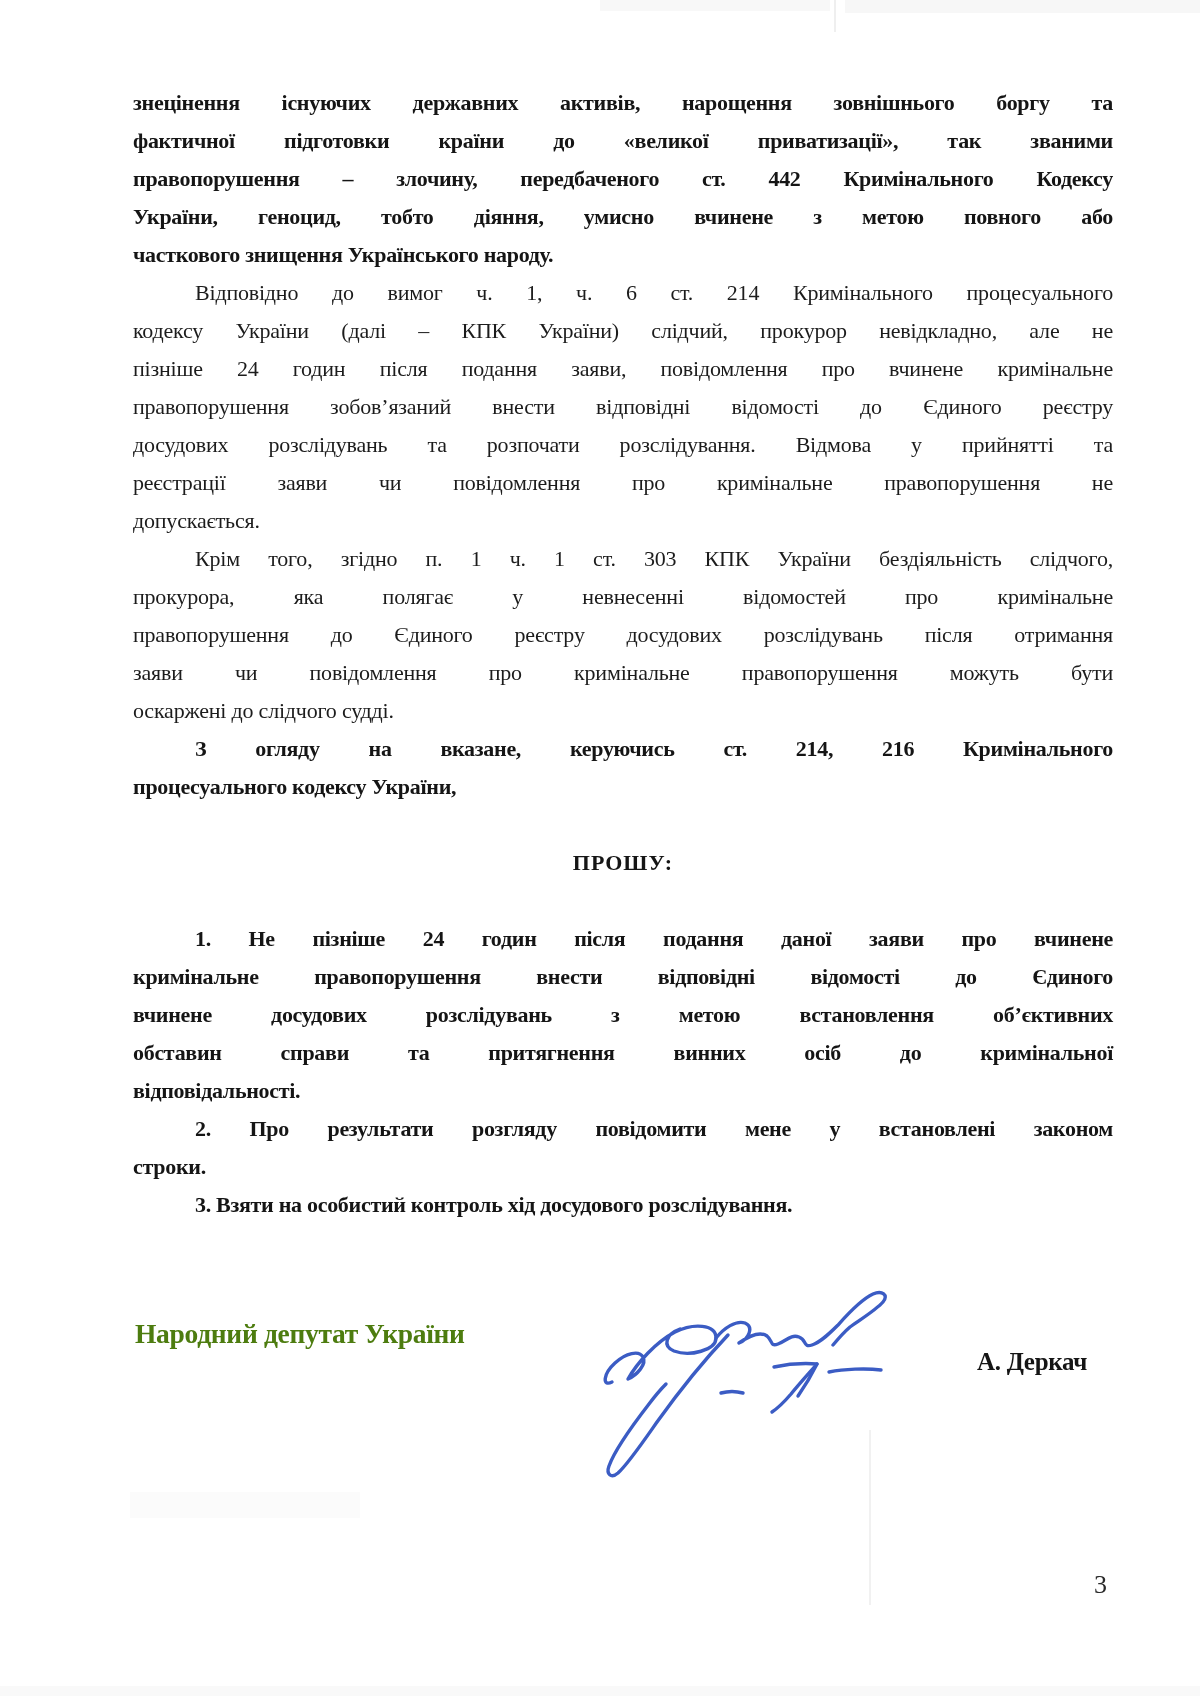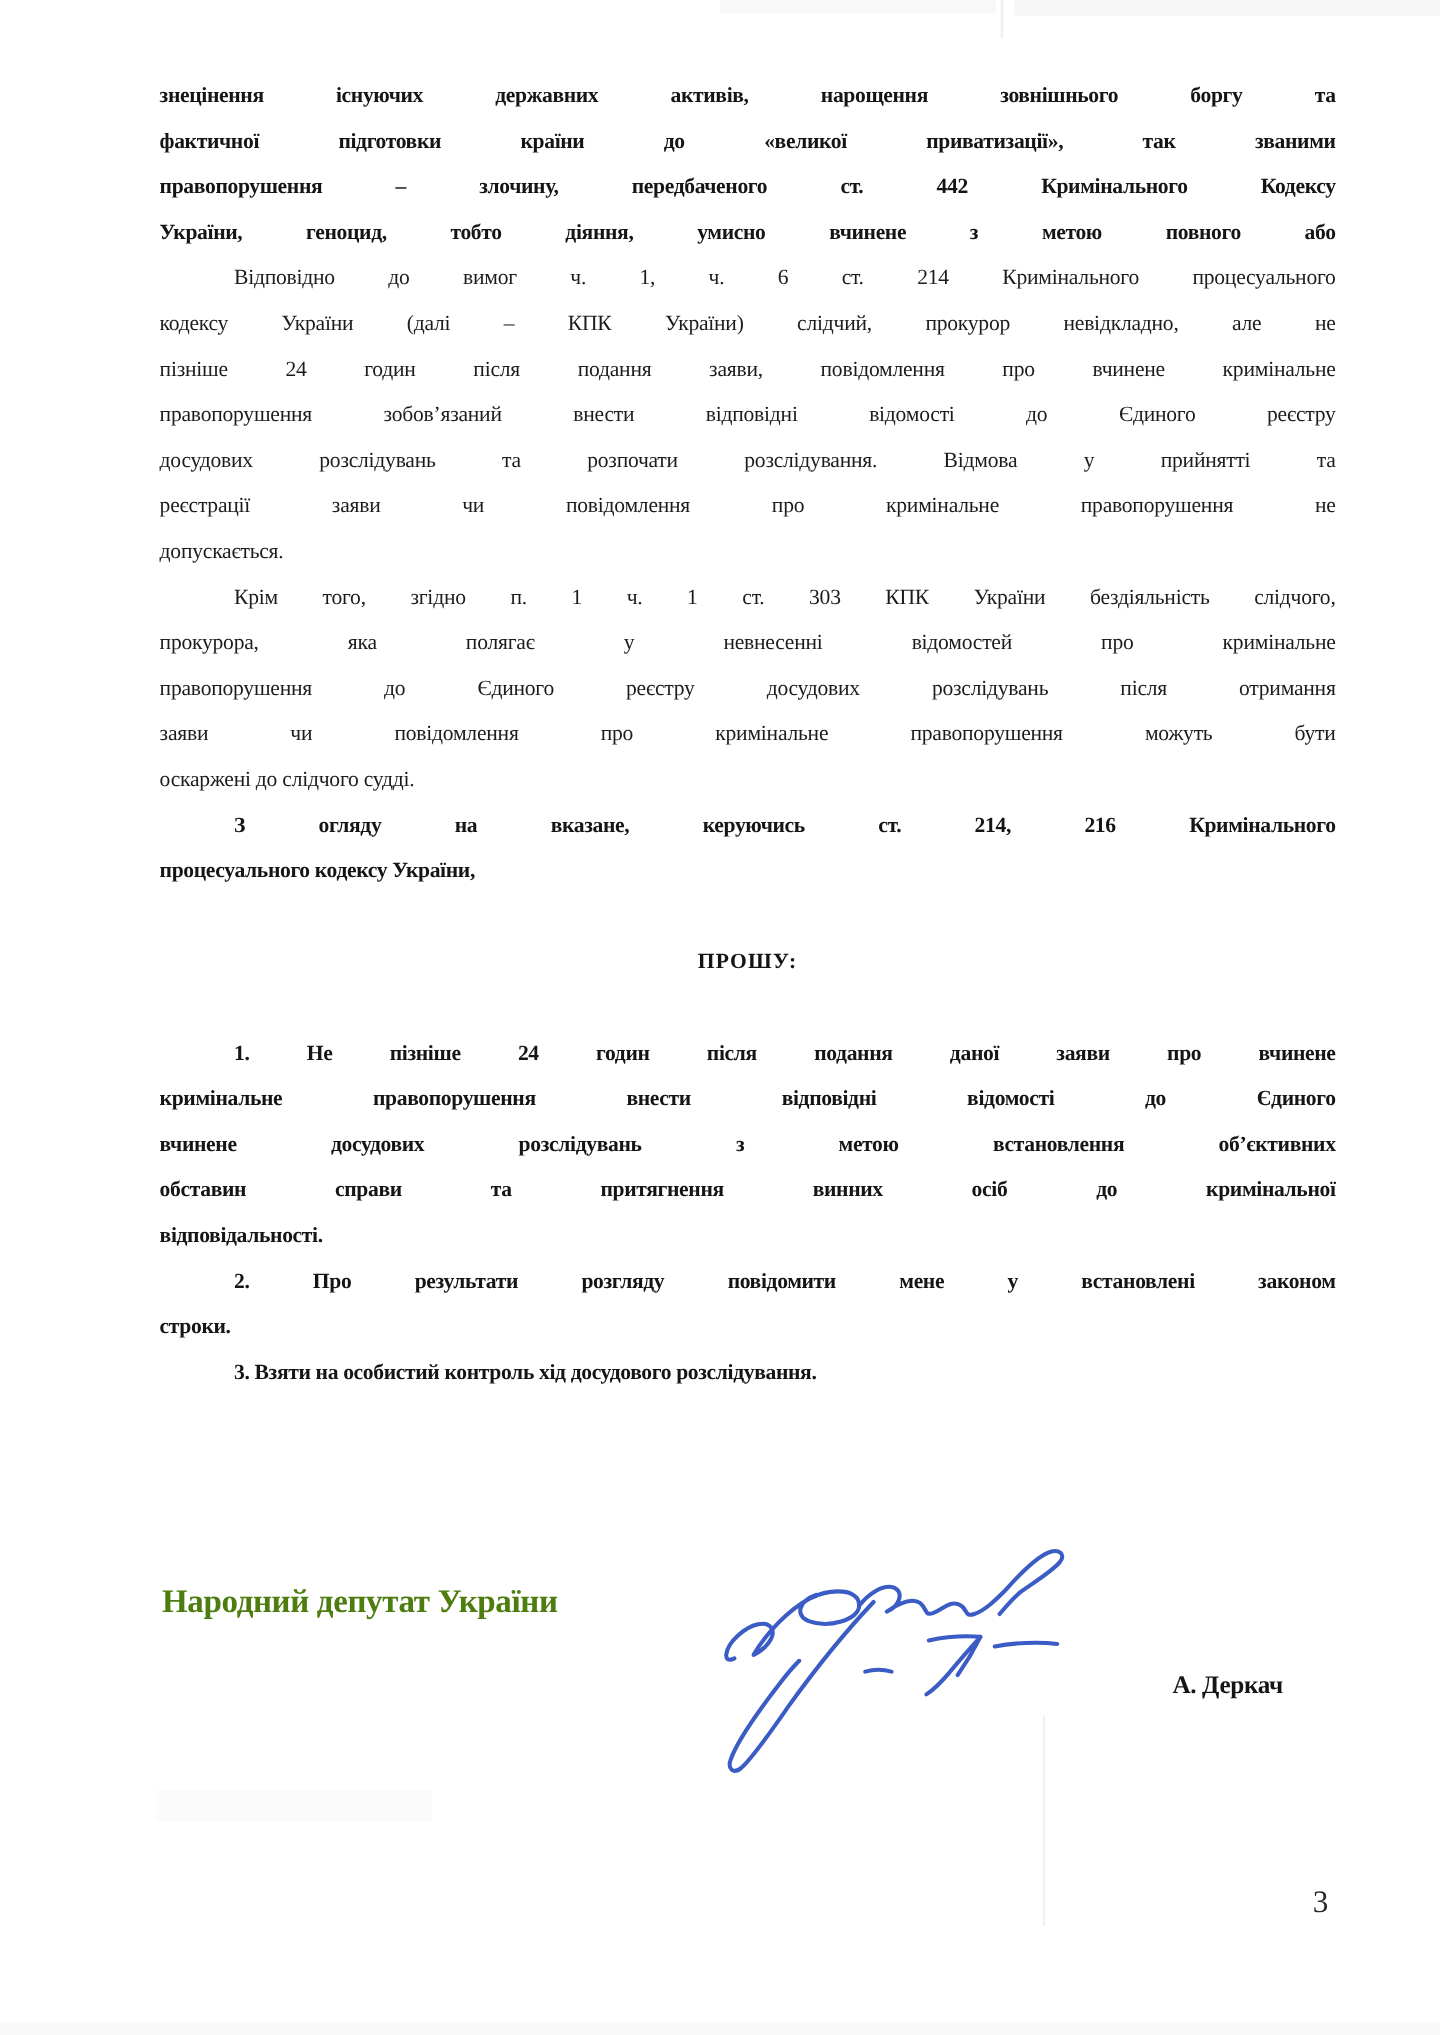--- a/index.html
+++ b/index.html
@@ -4,39 +4,39 @@
 <style>
   html,body{margin:0;padding:0;}
   body{
     width:1200px;height:1696px;position:relative;overflow:hidden;
     background:#ffffff;
     font-family:"Liberation Serif", serif;
     color:#1c1c1c;
   }
   
   .text-col{
-    position:absolute;left:133px;top:60px;width:980px;
-    font-size:18px;line-height:38px;
+    position:absolute;left:133px;top:84px;width:980px;
+    font-size:22px;line-height:38px;
   }
   p.doc-par{margin:0;padding:0;}
   p.doc-par.bold{font-weight:700;color:#151515;letter-spacing:-0.3px;}
   p.doc-par.normal{font-weight:400;letter-spacing:-0.2px;}
   .line{display:block;text-align:justify;text-align-last:justify;}
   .line.last{text-align-last:left;}
   p.indent .line.first{text-indent:62px;}
   p.center-head{margin:38px 0;text-align:center;}
   p.center-head .line{text-align:right;text-align-last:center;letter-spacing:1px;}
   
   .sig-role{
     position:absolute;left:135px;top:1318px;
     font-weight:700;font-size:27.5px;letter-spacing:-0.3px;color:#4d7c0f;
   }
   .sig-name{
-    position:absolute;left:977px;top:1392px;
-    font-weight:700;font-size:21px;letter-spacing:-0.3px;color:#151515;
+    position:absolute;left:977px;top:1348px;
+    font-weight:700;font-size:25px;letter-spacing:-0.3px;color:#151515;
   }
   .signature-svg{position:absolute;left:540px;top:1250px;width:400px;height:260px;}
   .page-num{
     position:absolute;left:1094px;top:1570px;
     font-size:26px;color:#2a2a2a;
   }
   
   .artifact{position:absolute;background:#f7f7f7;}
   .art-top1{left:600px;top:0;width:230px;height:11px;background:#f8f8f8;}
   .art-top2{left:845px;top:0;width:355px;height:13px;background:#f7f7f7;}
@@ -54,20 +54,21 @@
 <div class="artifact art-side-line"></div>
 <div class="artifact art-bottom1"></div>
 <div class="artifact art-bottom2"></div>
 
 <div class="text-col" id="doc-body">
     <p class="doc-par bold">
       <span class="line first">знецінення існуючих державних активів, нарощення зовнішнього боргу та</span>
       <span class="line">фактичної підготовки країни до «великої приватизації», так званими</span>
       <span class="line">правопорушення – злочину, передбаченого ст. 442 Кримінального Кодексу</span>
       <span class="line">України, геноцид, тобто діяння, умисно вчинене з метою повного або</span>
+      <span class="line last">часткового знищення Українського народу.</span>
     </p>
     <p class="doc-par normal indent">
       <span class="line first">Відповідно до вимог ч. 1, ч. 6 ст. 214 Кримінального процесуального</span>
       <span class="line">кодексу України (далі – КПК України) слідчий, прокурор невідкладно, але не</span>
       <span class="line">пізніше 24 годин після подання заяви, повідомлення про вчинене кримінальне</span>
       <span class="line">правопорушення зобов’язаний внести відповідні відомості до Єдиного реєстру</span>
       <span class="line">досудових розслідувань та розпочати розслідування. Відмова у прийнятті та</span>
       <span class="line">реєстрації заяви чи повідомлення про кримінальне правопорушення не</span>
       <span class="line last">допускається.</span>
     </p>

